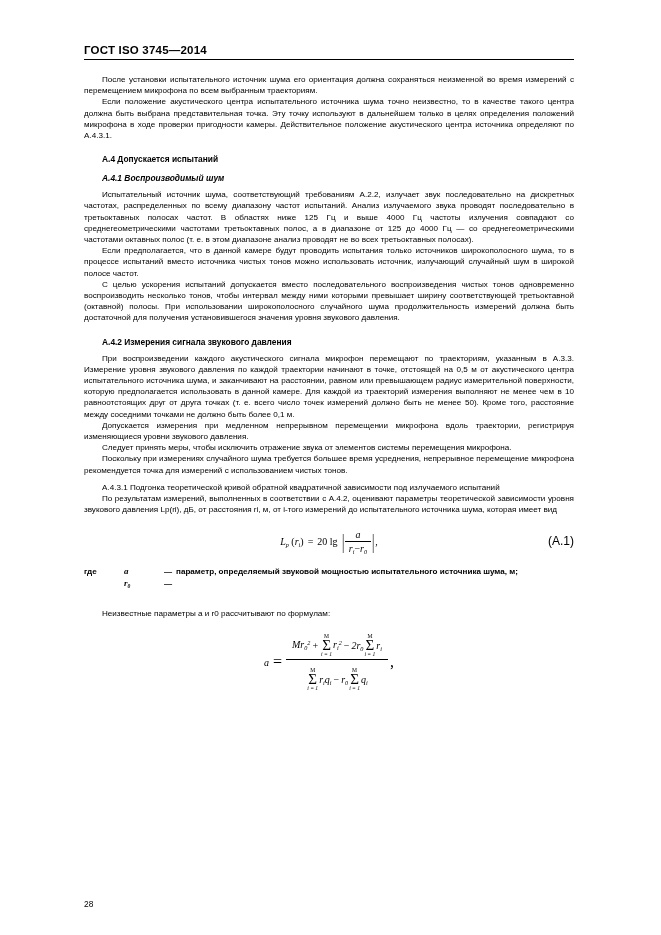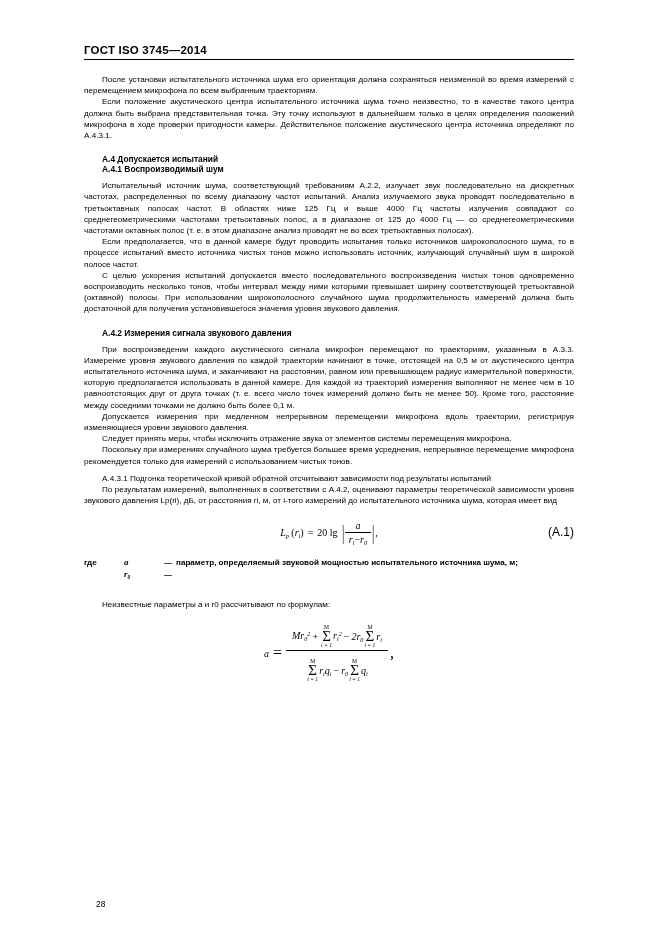--- a/index.html
+++ b/index.html
@@ -48,20 +48,22 @@
   h3.sec {
     font-size: 8.4px;
     font-weight: bold;
     margin: 0;
     text-indent: 18px;
   }
   .block {
     margin-top: 13px;
   }
   .block-tight {
+    margin-top: 9px;
+    font-style: italic;
   }
   .formula {
     text-align: center;
     margin: 13px 0 0 0;
     position: relative;
     font-family: "Liberation Serif", serif;
   }
   .formula .eqnum {
     position: absolute;
     right: 0;
@@ -172,38 +174,38 @@
     line-height: 6px;
   }
   .sum .bot {
     display: block;
     font-size: 5.6px;
     line-height: 6px;
     font-style: italic;
   }
   .pagenum {
     position: absolute;
-    left: 96px;
+    left: 84px;
     bottom: 26px;
     font-size: 8.4px;
   }
   .eq-line {
     display: inline-flex;
     align-items: center;
     justify-content: center;
   }
 </style>
 </head>
 <body>
 
 <div class="page">
 
   <div class="header">ГОСТ ISO 3745—2014</div>
 
-  <p class="ind">После установки испытательного источника шума его ориентация должна сохраняться неизменной во время измерений с перемещением микрофона по всем выбранным траекториям.</p>
+  <p class="ind">После установки испытательного источник шума его ориентация должна сохраняться неизменной во время измерений с перемещением микрофона по всем выбранным траекториям.</p>
   <p class="ind">Если положение акустического центра испытательного источника шума точно неизвестно, то в качестве такого центра должна быть выбрана представительная точка. Эту точку используют в дальнейшем только в целях определения положений микрофона в ходе проверки пригодности камеры. Действительное положение акустического центра источника определяют по А.4.3.1.</p>
 
   <div class="block">
     <h3 class="sec">А.4 Допускается испытаний</h3>
   </div>
 
   <div class="block-tight">
     <h3 class="sec">А.4.1 Воспроизводимый шум</h3>
   </div>
 
@@ -213,25 +215,25 @@
   <p class="ind">С целью ускорения испытаний допускается вместо последовательного воспроизведения чистых тонов одновременно воспроизводить несколько тонов, чтобы интервал между ними которыми превышает ширину соответствующей третьоктавной (октавной) полосы. При использовании широкополосного случайного шума продолжительность измерений должна быть достаточной для получения установившегося значения уровня звукового давления.</p>
 
   <div class="block">
     <h3 class="sec">А.4.2 Измерения сигнала звукового давления</h3>
   </div>
 
   <div class="gap-sm"></div>
   <p class="ind">При воспроизведении каждого акустического сигнала микрофон перемещают по траекториям, указанным в А.3.3. Измерение уровня звукового давления по каждой траектории начинают в точке, отстоящей на 0,5 м от акустического центра испытательного источника шума, и заканчивают на расстоянии, равном или превышающем радиус измерительной поверхности, которую предполагается использовать в данной камере. Для каждой из траекторий измерения выполняют не менее чем в 10 равноотстоящих друг от друга точках (т. е. всего число точек измерений должно быть не менее 50). Кроме того, расстояние между соседними точками не должно быть более 0,1 м.</p>
   <p class="ind">Допускается измерения при медленном непрерывном перемещении микрофона вдоль траектории, регистрируя изменяющиеся уровни звукового давления.</p>
   <p class="ind">Следует принять меры, чтобы исключить отражение звука от элементов системы перемещения микрофона.</p>
-  <p class="ind">Поскольку при измерениях случайного шума требуется большее время усреднения, непрерывное перемещение микрофона рекомендуется только для измерений с использованием чистых тонов.</p>
+  <p class="ind">Поскольку при измерениях случайного шума требуется большее время усреднения, непрерывное перемещение микрофона рекомендуется точка для измерений с использованием чистых тонов.</p>
 
 
   <div class="gap-sm"></div>
-  <p class="ind">А.4.3.1  Подгонка теоретической кривой обратной отсчитывают зависимости под результаты испытаний</p>
+  <p class="ind">А.4.3.1  Подгонка теоретической кривой обратной квадратичной зависимости под излучаемого испытаний</p>
   <p class="ind">По результатам измерений, выполненных в соответствии с А.4.2, оценивают параметры теоретической зависимости уровня звукового давления Lp(ri), дБ, от расстояния ri, м, от i-того измерений до испытательного источника шума, которая имеет вид</p>
 
   <div class="formula">
     <span class="f1 eq-line">
       <span>
         <span>L</span><sub>p</sub>
         <span style="font-style:normal;">(</span><span>r</span><sub>i</sub><span style="font-style:normal;">)</span>
       </span>
       <span style="font-style:normal; margin:0 4px;">=</span>
       <span style="font-style:normal; margin-right:3px;">20 lg</span>

